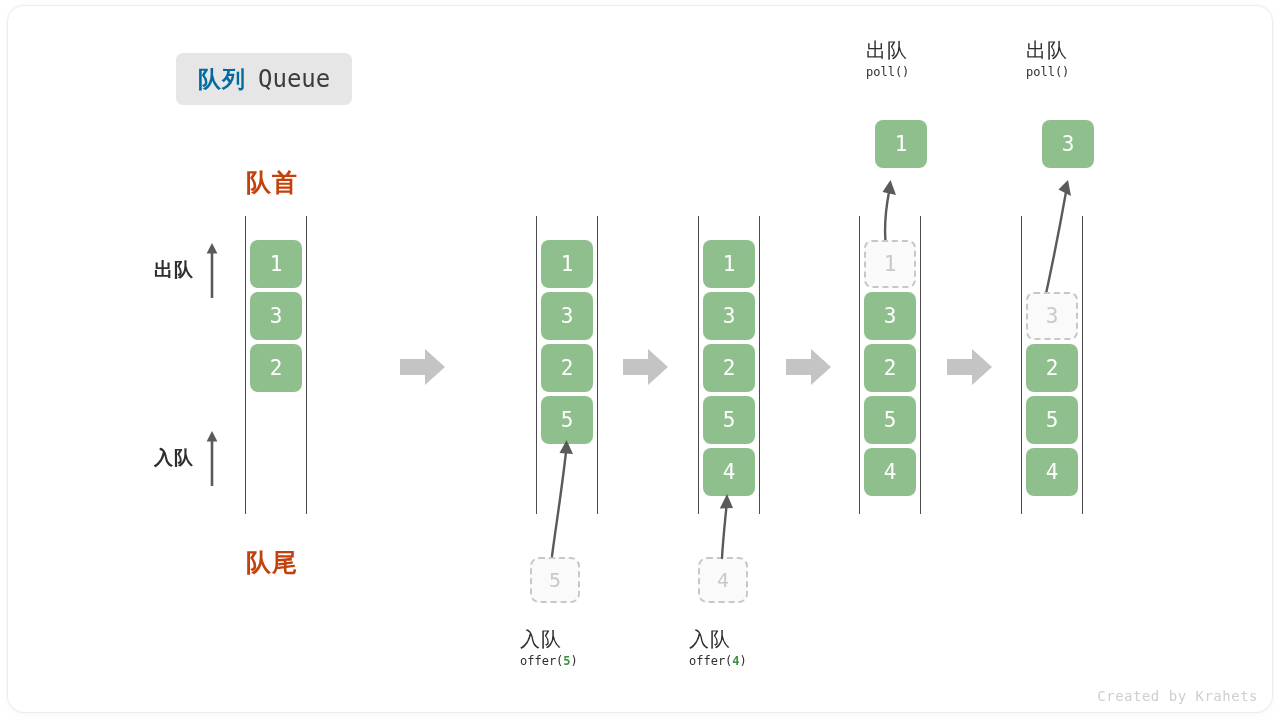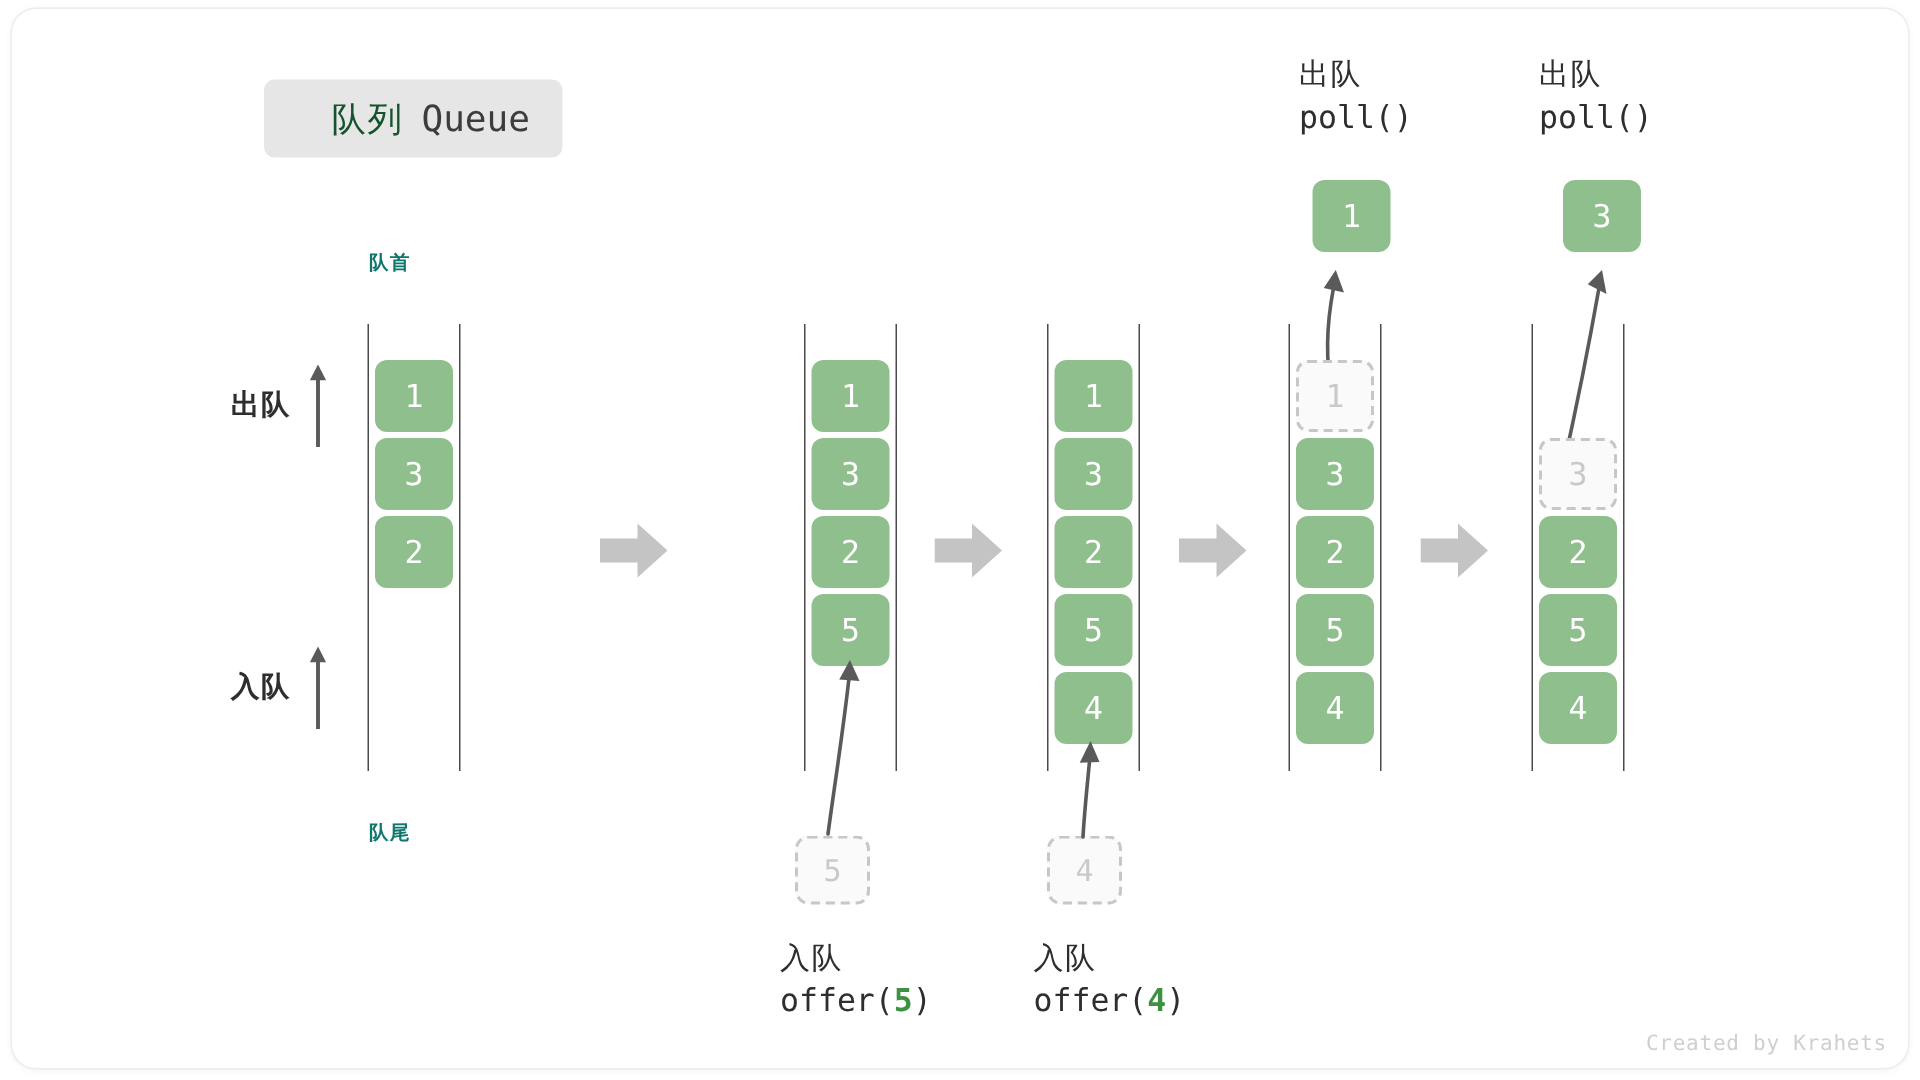--- a/index.html
+++ b/index.html
@@ -39,37 +39,36 @@
     height: 52px;
     padding: 0 22px;
     background: #e6e6e6;
     border-radius: 7px;
     display: flex;
     align-items: center;
     gap: 12px;
   }
   .title-cn {
     font-size: 23px;
-    font-weight: normal;
-    color: #14532d;
+    font-weight: bold;
+    color: #0369a1;
     letter-spacing: 1px;
-    margin-left: 23px;
   }
   .title-en {
     font-family: "DejaVu Sans Mono", "Liberation Mono", monospace;
     font-size: 24px;
     color: #3c3c3c;
   }
 
   
   .head-label, .tail-label {
     position: absolute;
-    font-size: 13px;
+    font-size: 25px;
     font-weight: bold;
-    color: #0f766e;
+    color: #c2410c;
     letter-spacing: 1px;
     white-space: nowrap;
   }
   .head-label { left: 238px; top: 160px; }
   .tail-label { left: 238px; top: 540px; }
 
   
   .op-side {
     position: absolute;
     display: flex;
@@ -173,21 +172,21 @@
   .op-caption .cn {
     display: block;
     font-size: 20px;
     font-weight: normal;
     color: #2e2e2e;
     letter-spacing: 1px;
   }
   .op-caption .code {
     display: block;
     font-family: "DejaVu Sans Mono", "Liberation Mono", monospace;
-    font-size: 21px;
+    font-size: 12px;
     color: #2e2e2e;
   }
   .op-caption .code .val { color: #3f9142; font-weight: bold; }
 
   
   .flow-arrow { position: absolute; }
 
   
   .motion { position: absolute; pointer-events: none; }
 

